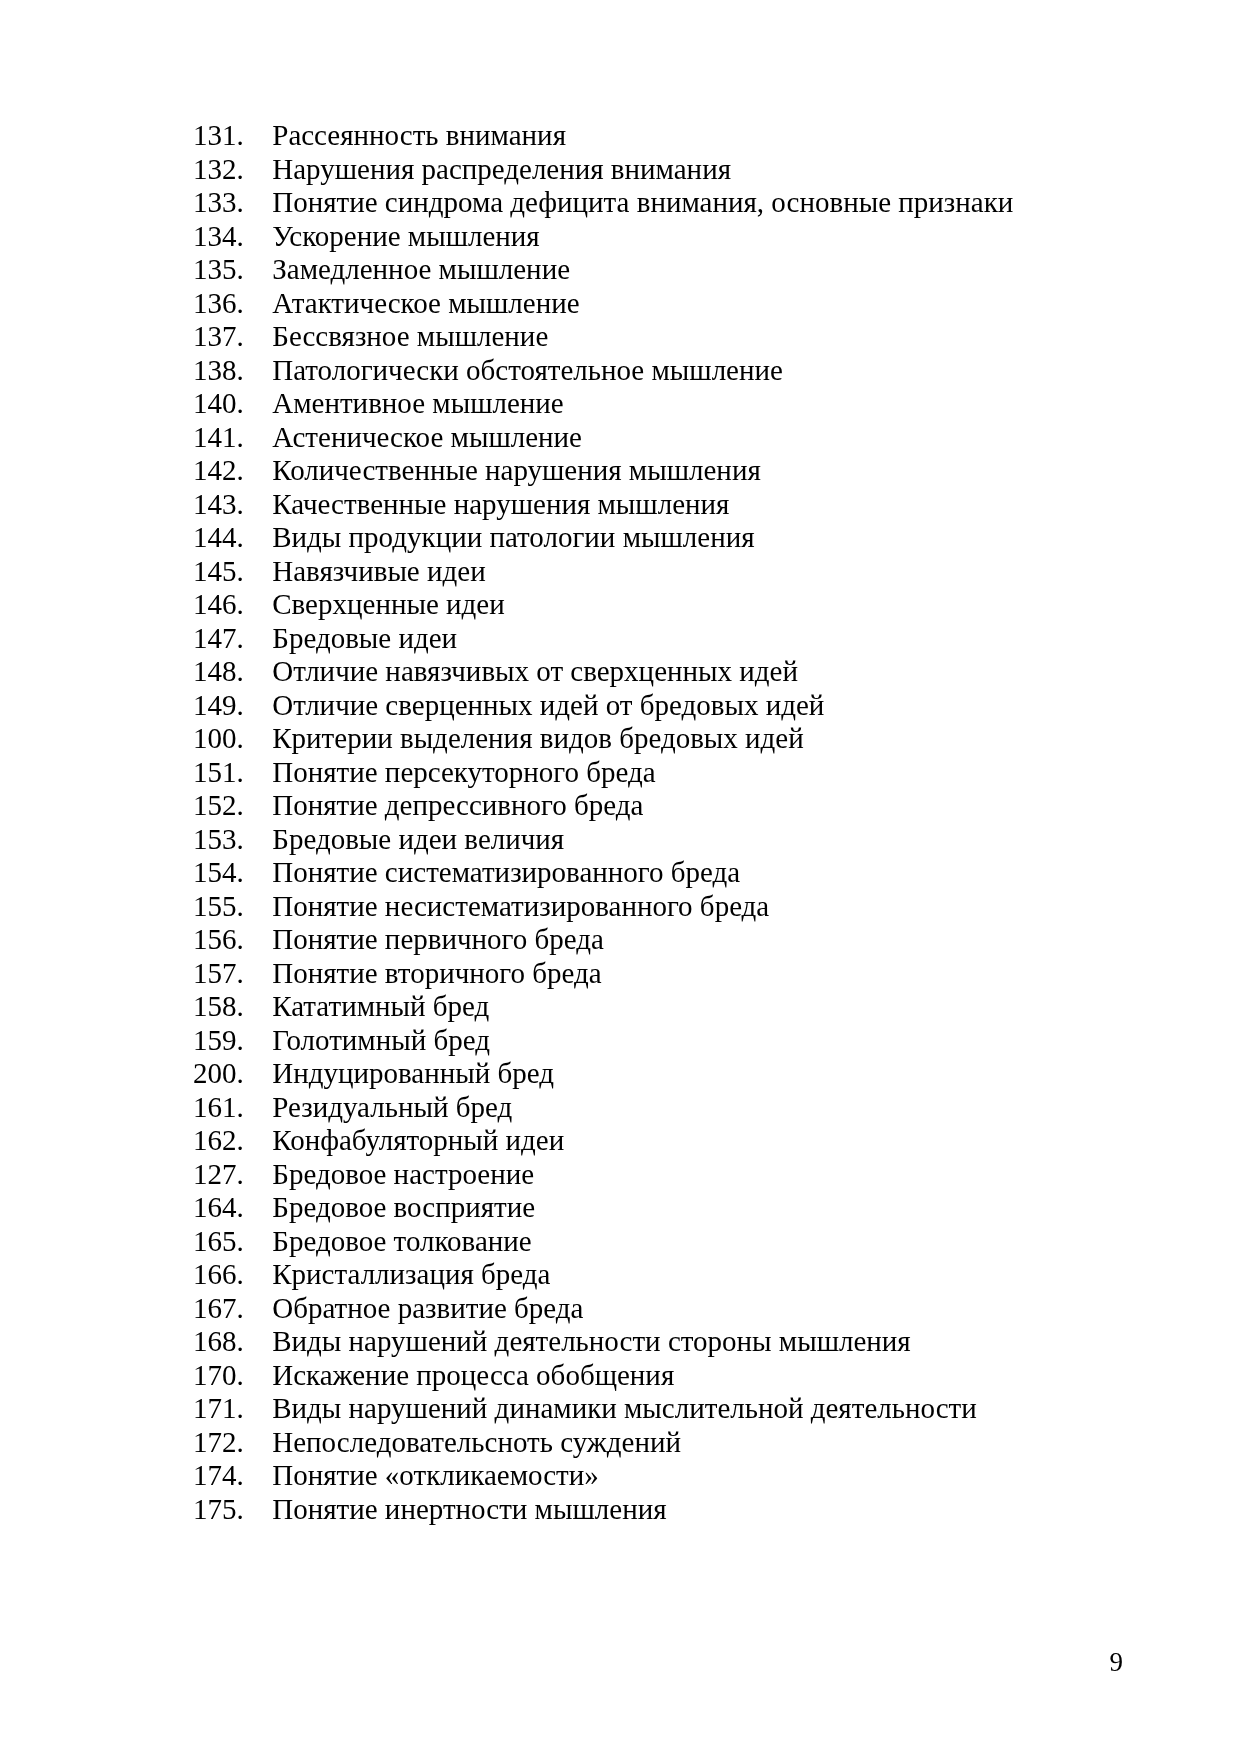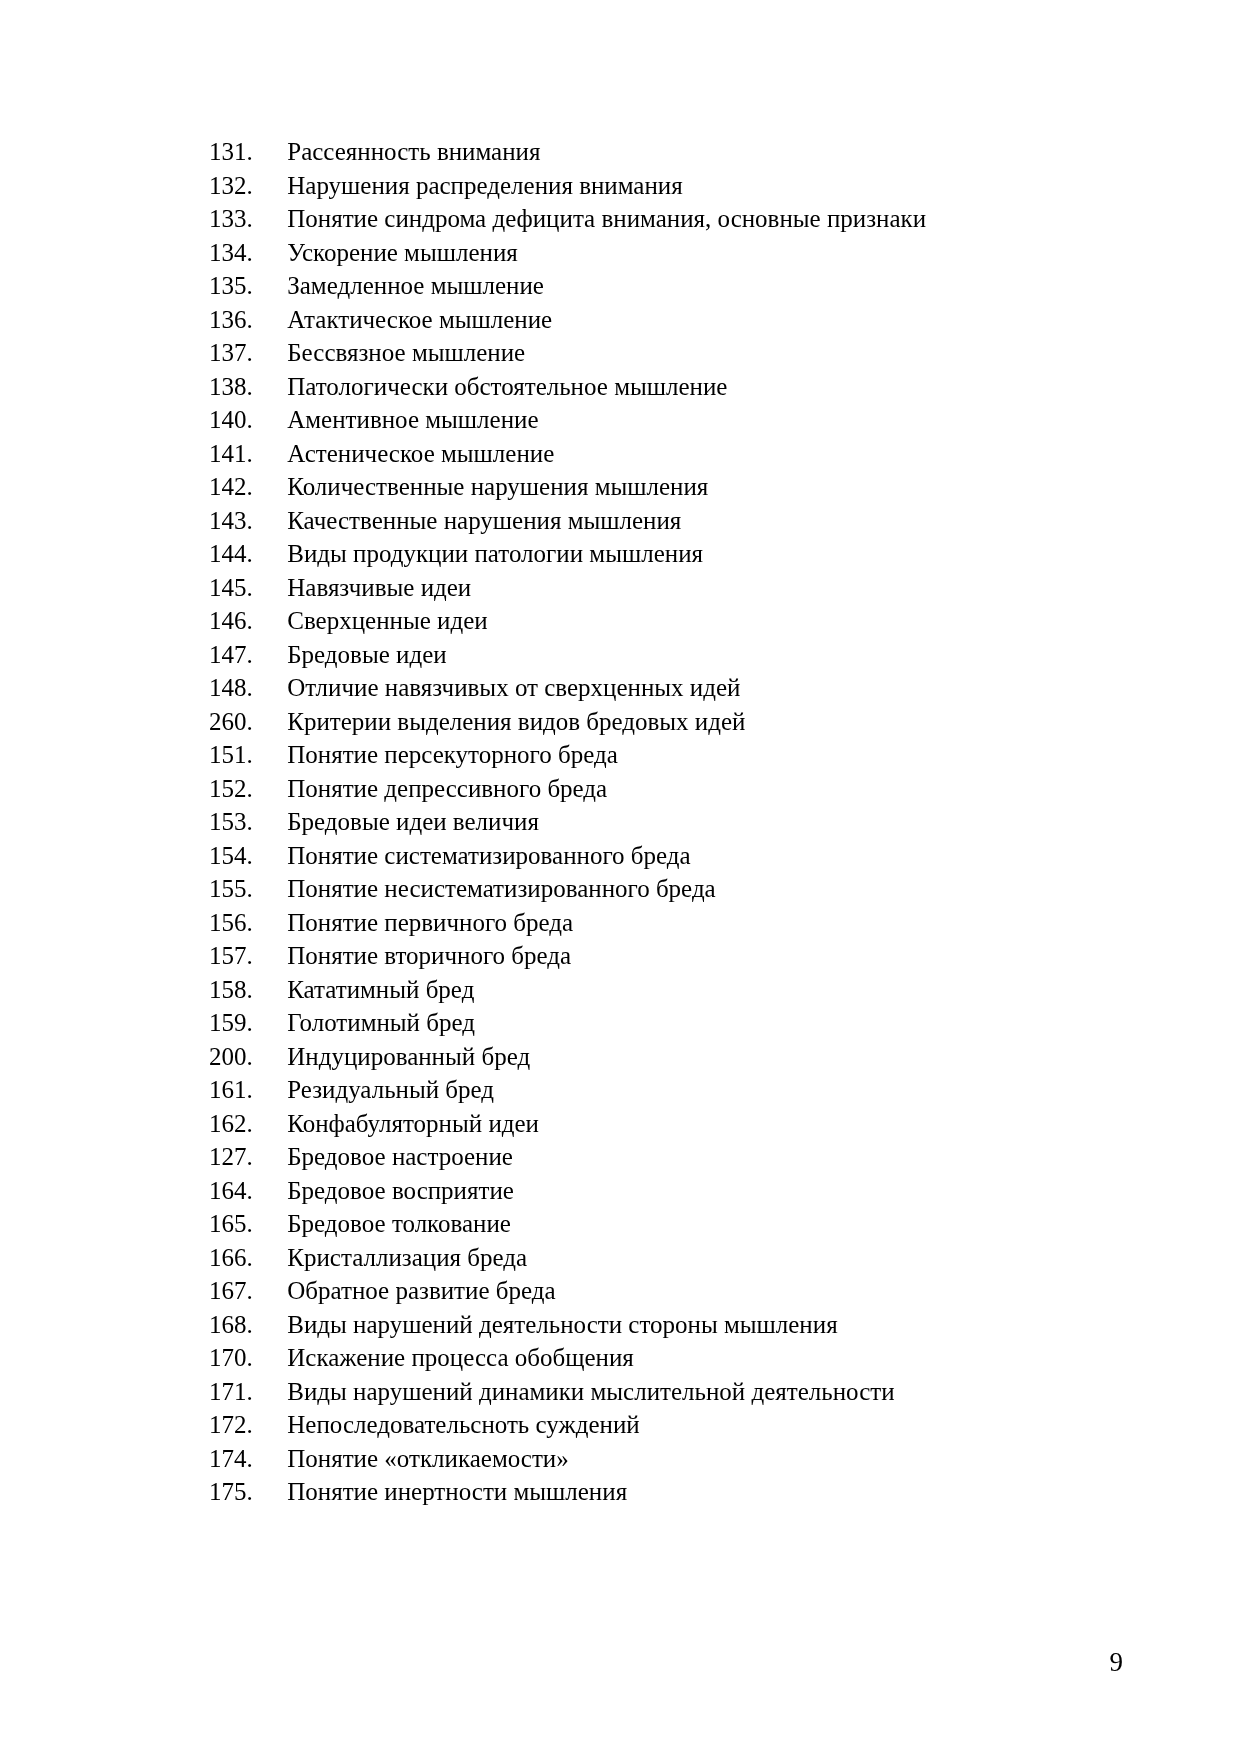--- a/index.html
+++ b/index.html
@@ -21,24 +21,24 @@
     top: 0;
     width: 1240px;
     height: 1754px;
     background: #ffffff;
   }
   .qlist {
     position: absolute;
     left: 193px;
     top: 119px;
     width: 860px;
-    margin: 16px;
+    margin: 0;
     padding: 0;
     list-style: none;
-    font-size: 25px;
+    font-size: 29px;
     line-height: 33.5px;
     white-space: nowrap;
   }
   .row {
     display: block;
     height: 33.5px;
   }
   .num {
     display: inline-block;
     width: 72px;
@@ -139,23 +139,27 @@
   <li class="row">
     <span class="num">147.</span>
     <span class="txt">Бредовые идеи</span>
   </li>
 
   <li class="row">
     <span class="num">148.</span>
     <span class="txt">Отличие навязчивых от сверхценных идей</span>
   </li>
 
-
-  <li class="row">
-    <span class="num">260.</span>
+  <li class="row">
+    <span class="num">149.</span>
+    <span class="txt">Отличие сверценных идей от бредовых идей</span>
+  </li>
+
+  <li class="row">
+    <span class="num">100.</span>
     <span class="txt">Критерии выделения видов бредовых идей</span>
   </li>
 
   <li class="row">
     <span class="num">151.</span>
     <span class="txt">Понятие персекуторного бреда</span>
   </li>
 
   <li class="row">
     <span class="num">152.</span>

